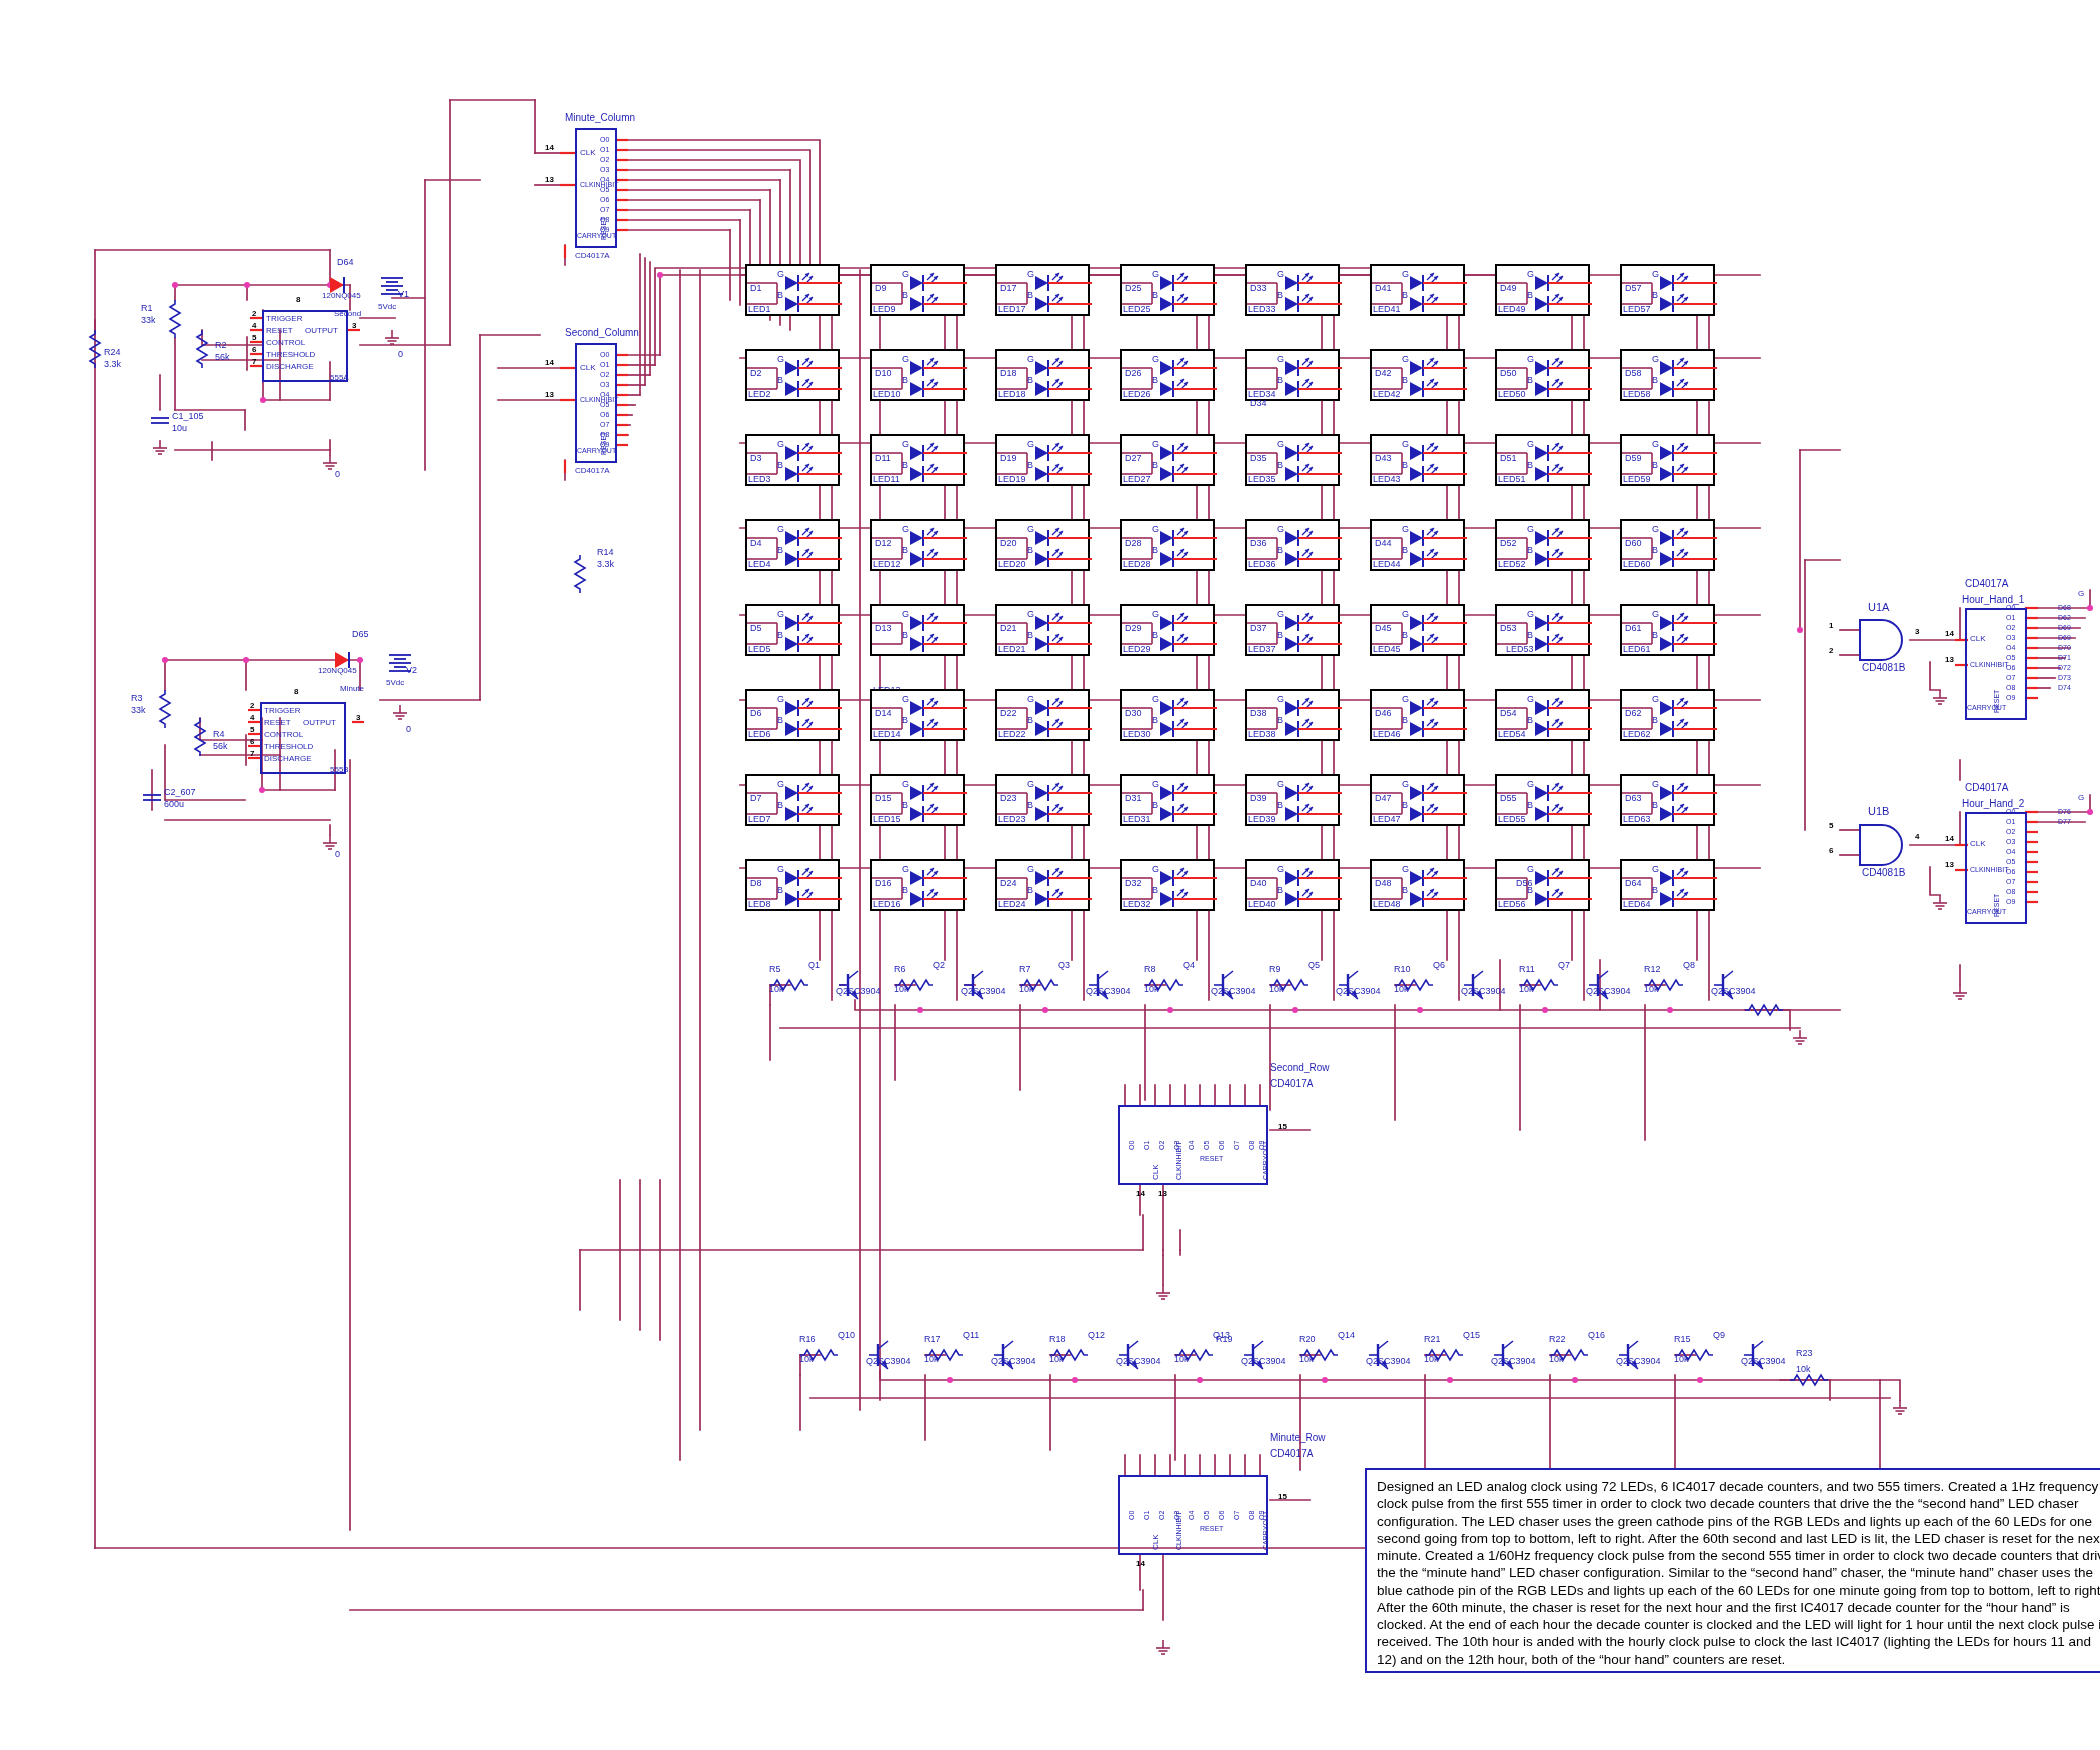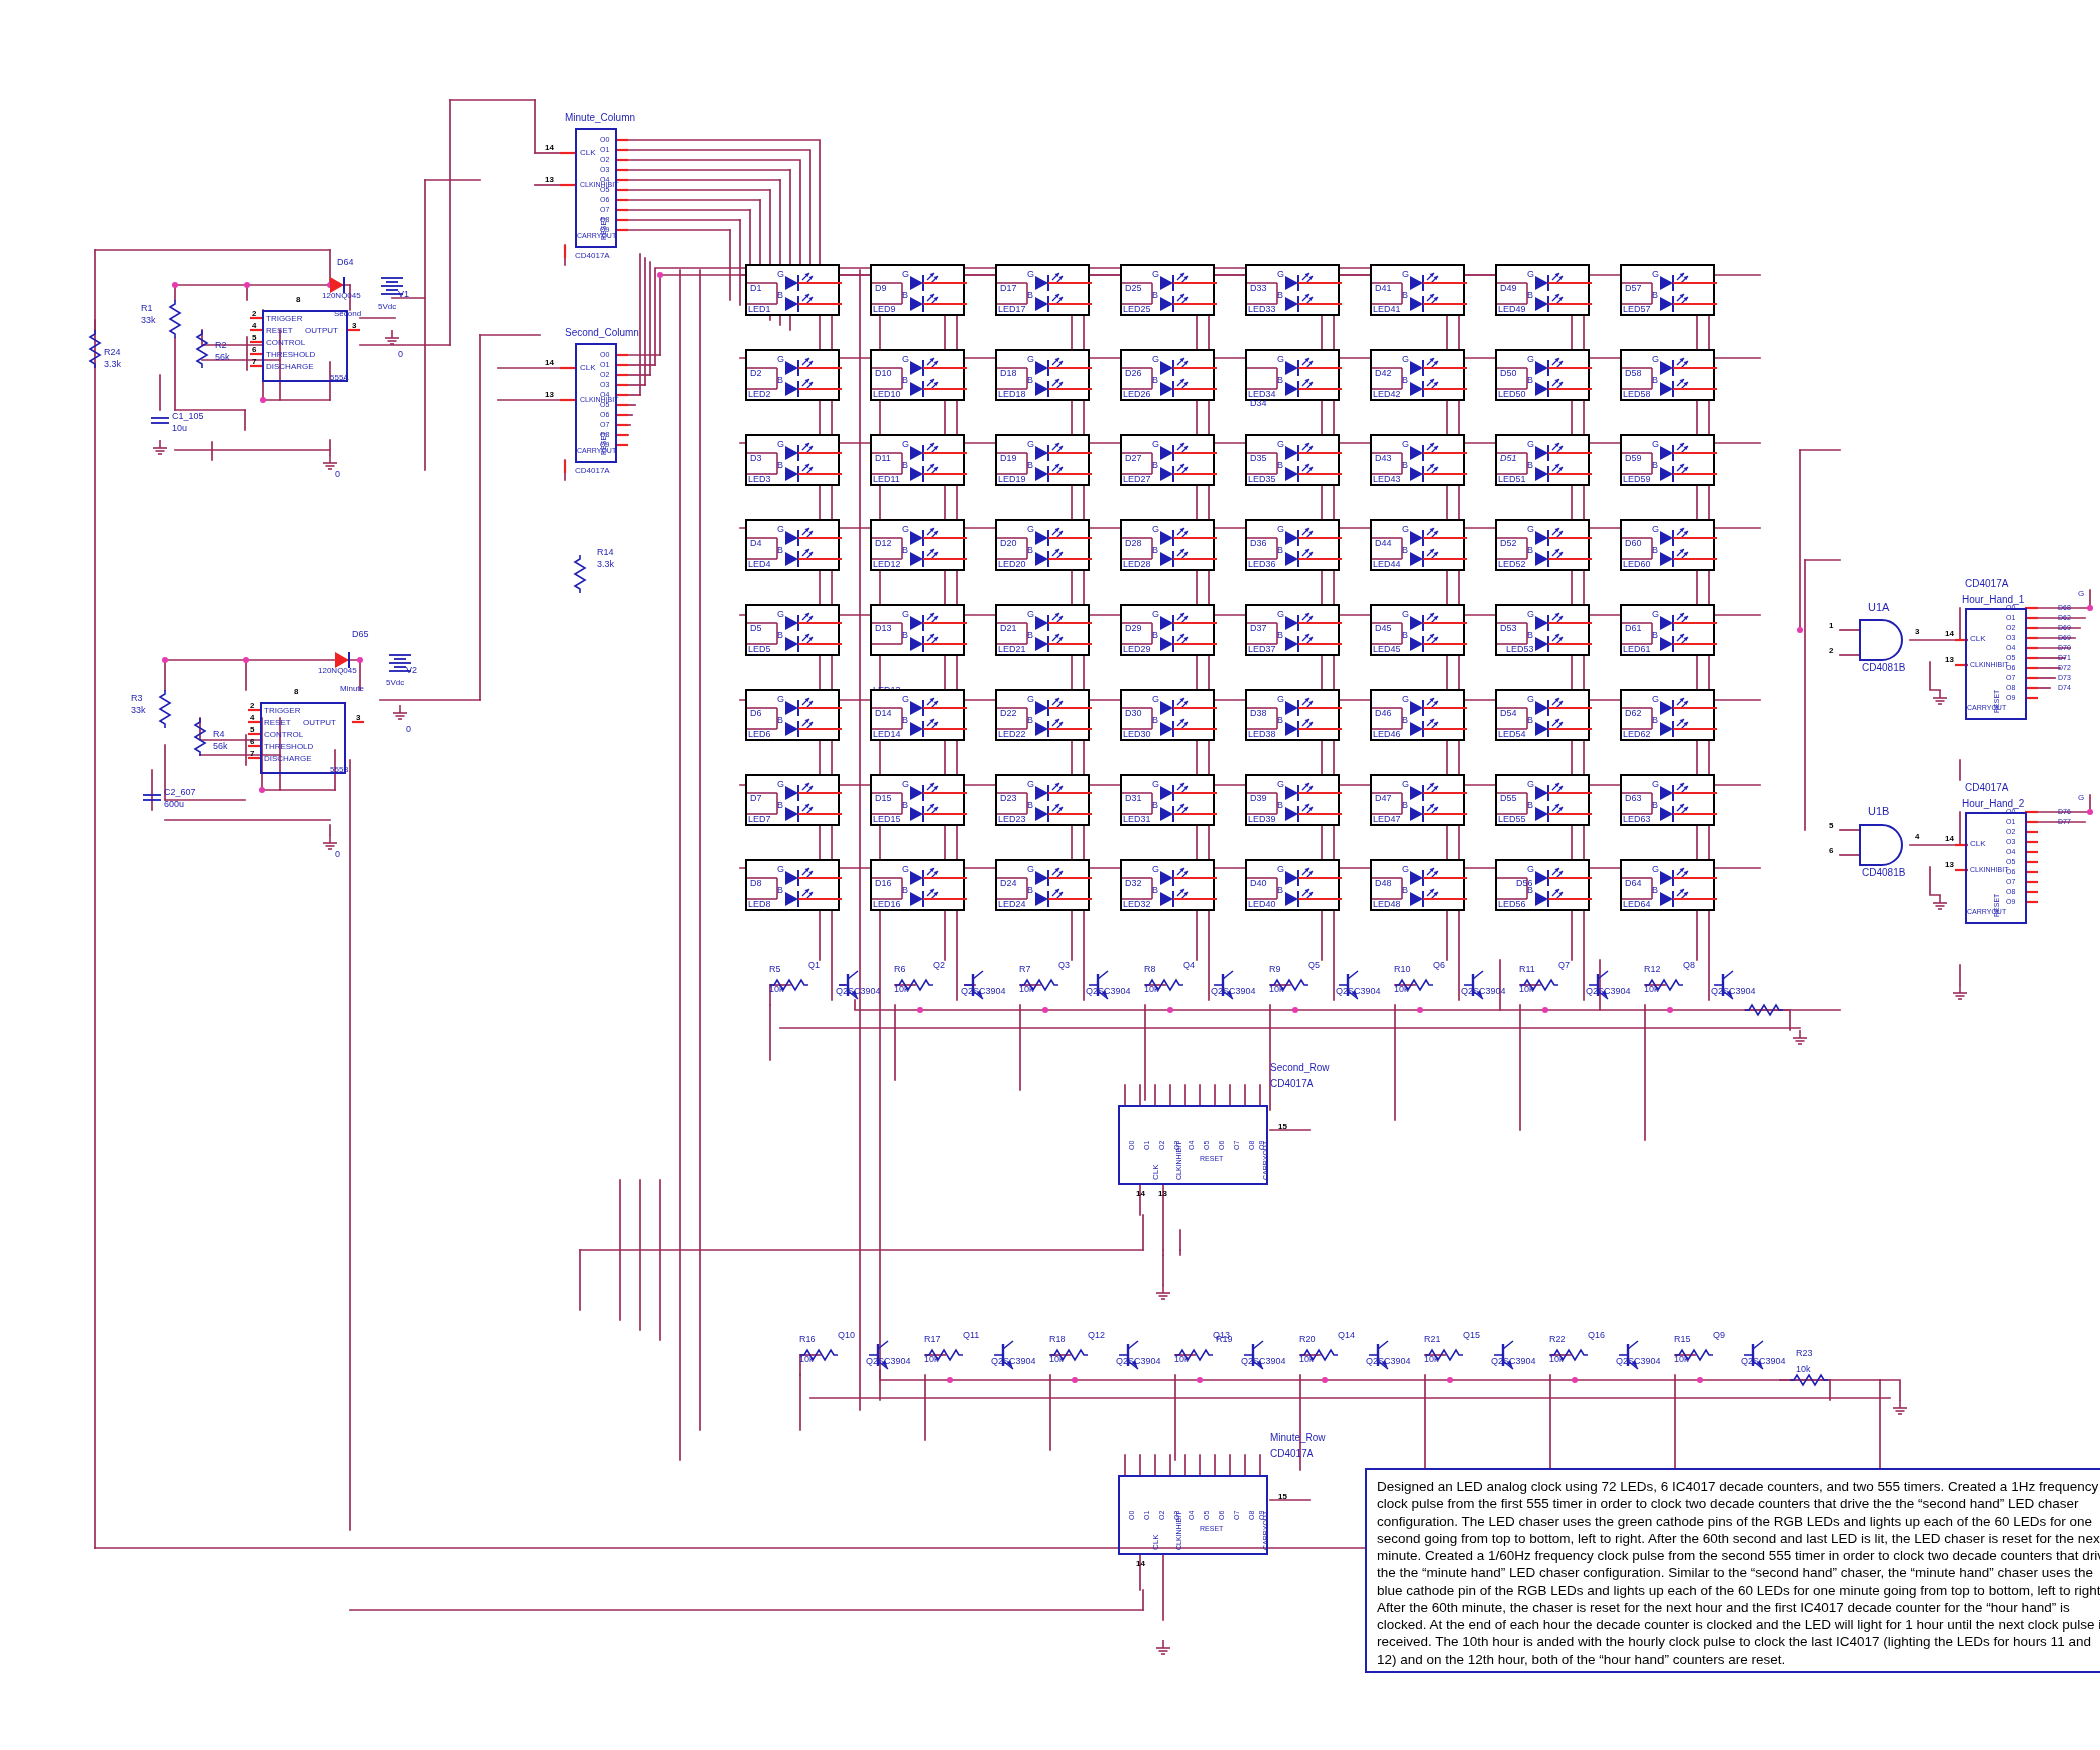--- a/index.html
+++ b/index.html
@@ -1419,21 +1419,21 @@
             <line x1="17" y1="-3" x2="24" y2="-10" stroke="#1f1fb4" stroke-width="1.2"></line>
             <line x1="21" y1="0" x2="28" y2="-7" stroke="#1f1fb4" stroke-width="1.2"></line>
             <polygon points="24,-10 19.5,-9 22.5,-6" fill="#1f1fb4"></polygon>
             <polygon points="28,-7 23.5,-6 26.5,-3" fill="#1f1fb4"></polygon>
           </g>
           <line x1="51" y1="17" x2="95" y2="17" stroke="#ee2222" stroke-width="2"></line>
           <line x1="51" y1="38" x2="95" y2="38" stroke="#ee2222" stroke-width="2"></line>
         </svg>
         <div class="gl" style="left: 30px; top: 3px;">G</div>
         <div class="gl" style="left: 30px; top: 24px;">B</div>
-        <div class="dn" style="left: 3px; top: 17px; font-style: italic;">D51</div>
+        <div class="dn" style="left: 3px; top: 17px;">D51</div>
         <div class="dn" style="left: 1px; top: 38px;">LED51</div>
       </div>
       <div class="ledcell" style="left: 1620px; top: 434px; width: 95px; height: 52px;">
         <svg width="95" height="52" style="position: absolute; left: 0px; top: 0px;">
           <line x1="0" y1="17" x2="30" y2="17" stroke="#9c2a5a" stroke-width="1.6"></line>
           <line x1="0" y1="38" x2="30" y2="38" stroke="#9c2a5a" stroke-width="1.6"></line>
           <line x1="30" y1="17" x2="30" y2="38" stroke="#9c2a5a" stroke-width="1.6"></line>
           <g transform="translate(38,17)">
             <polygon points="0,-7 0,7 13,0" fill="#1f1fb4"></polygon>
             <line x1="13" y1="-8" x2="13" y2="8" stroke="#1f1fb4" stroke-width="2"></line>

